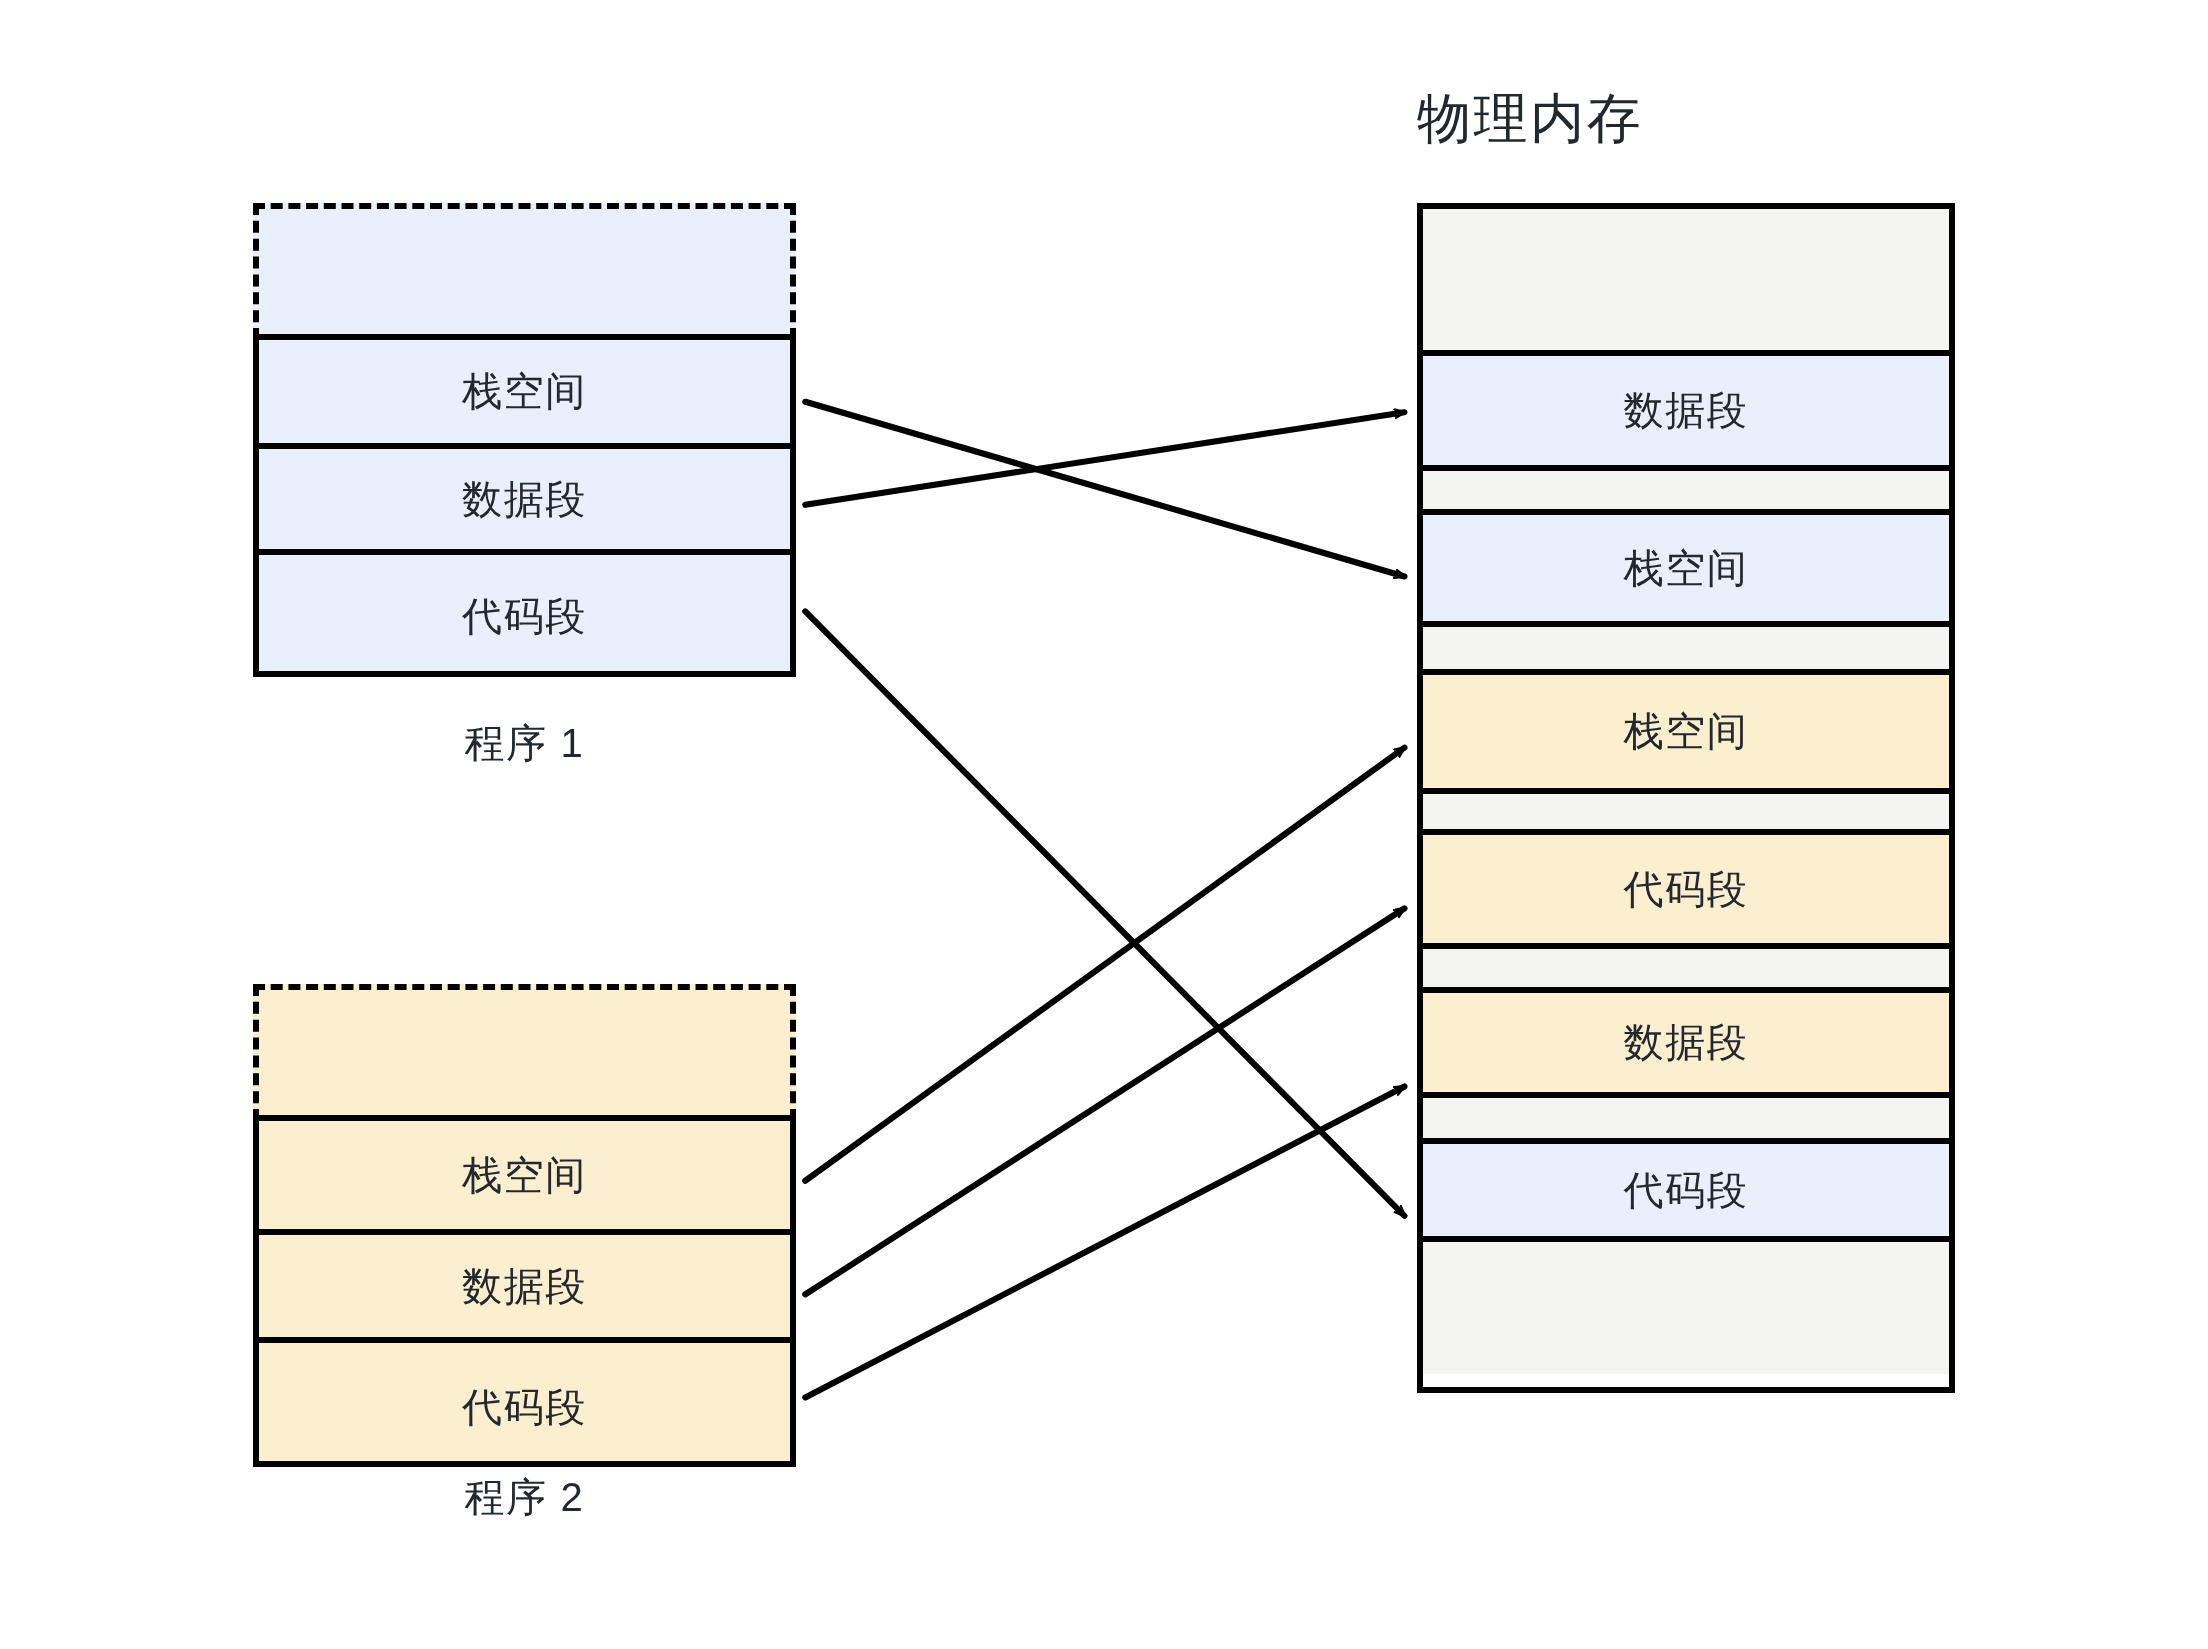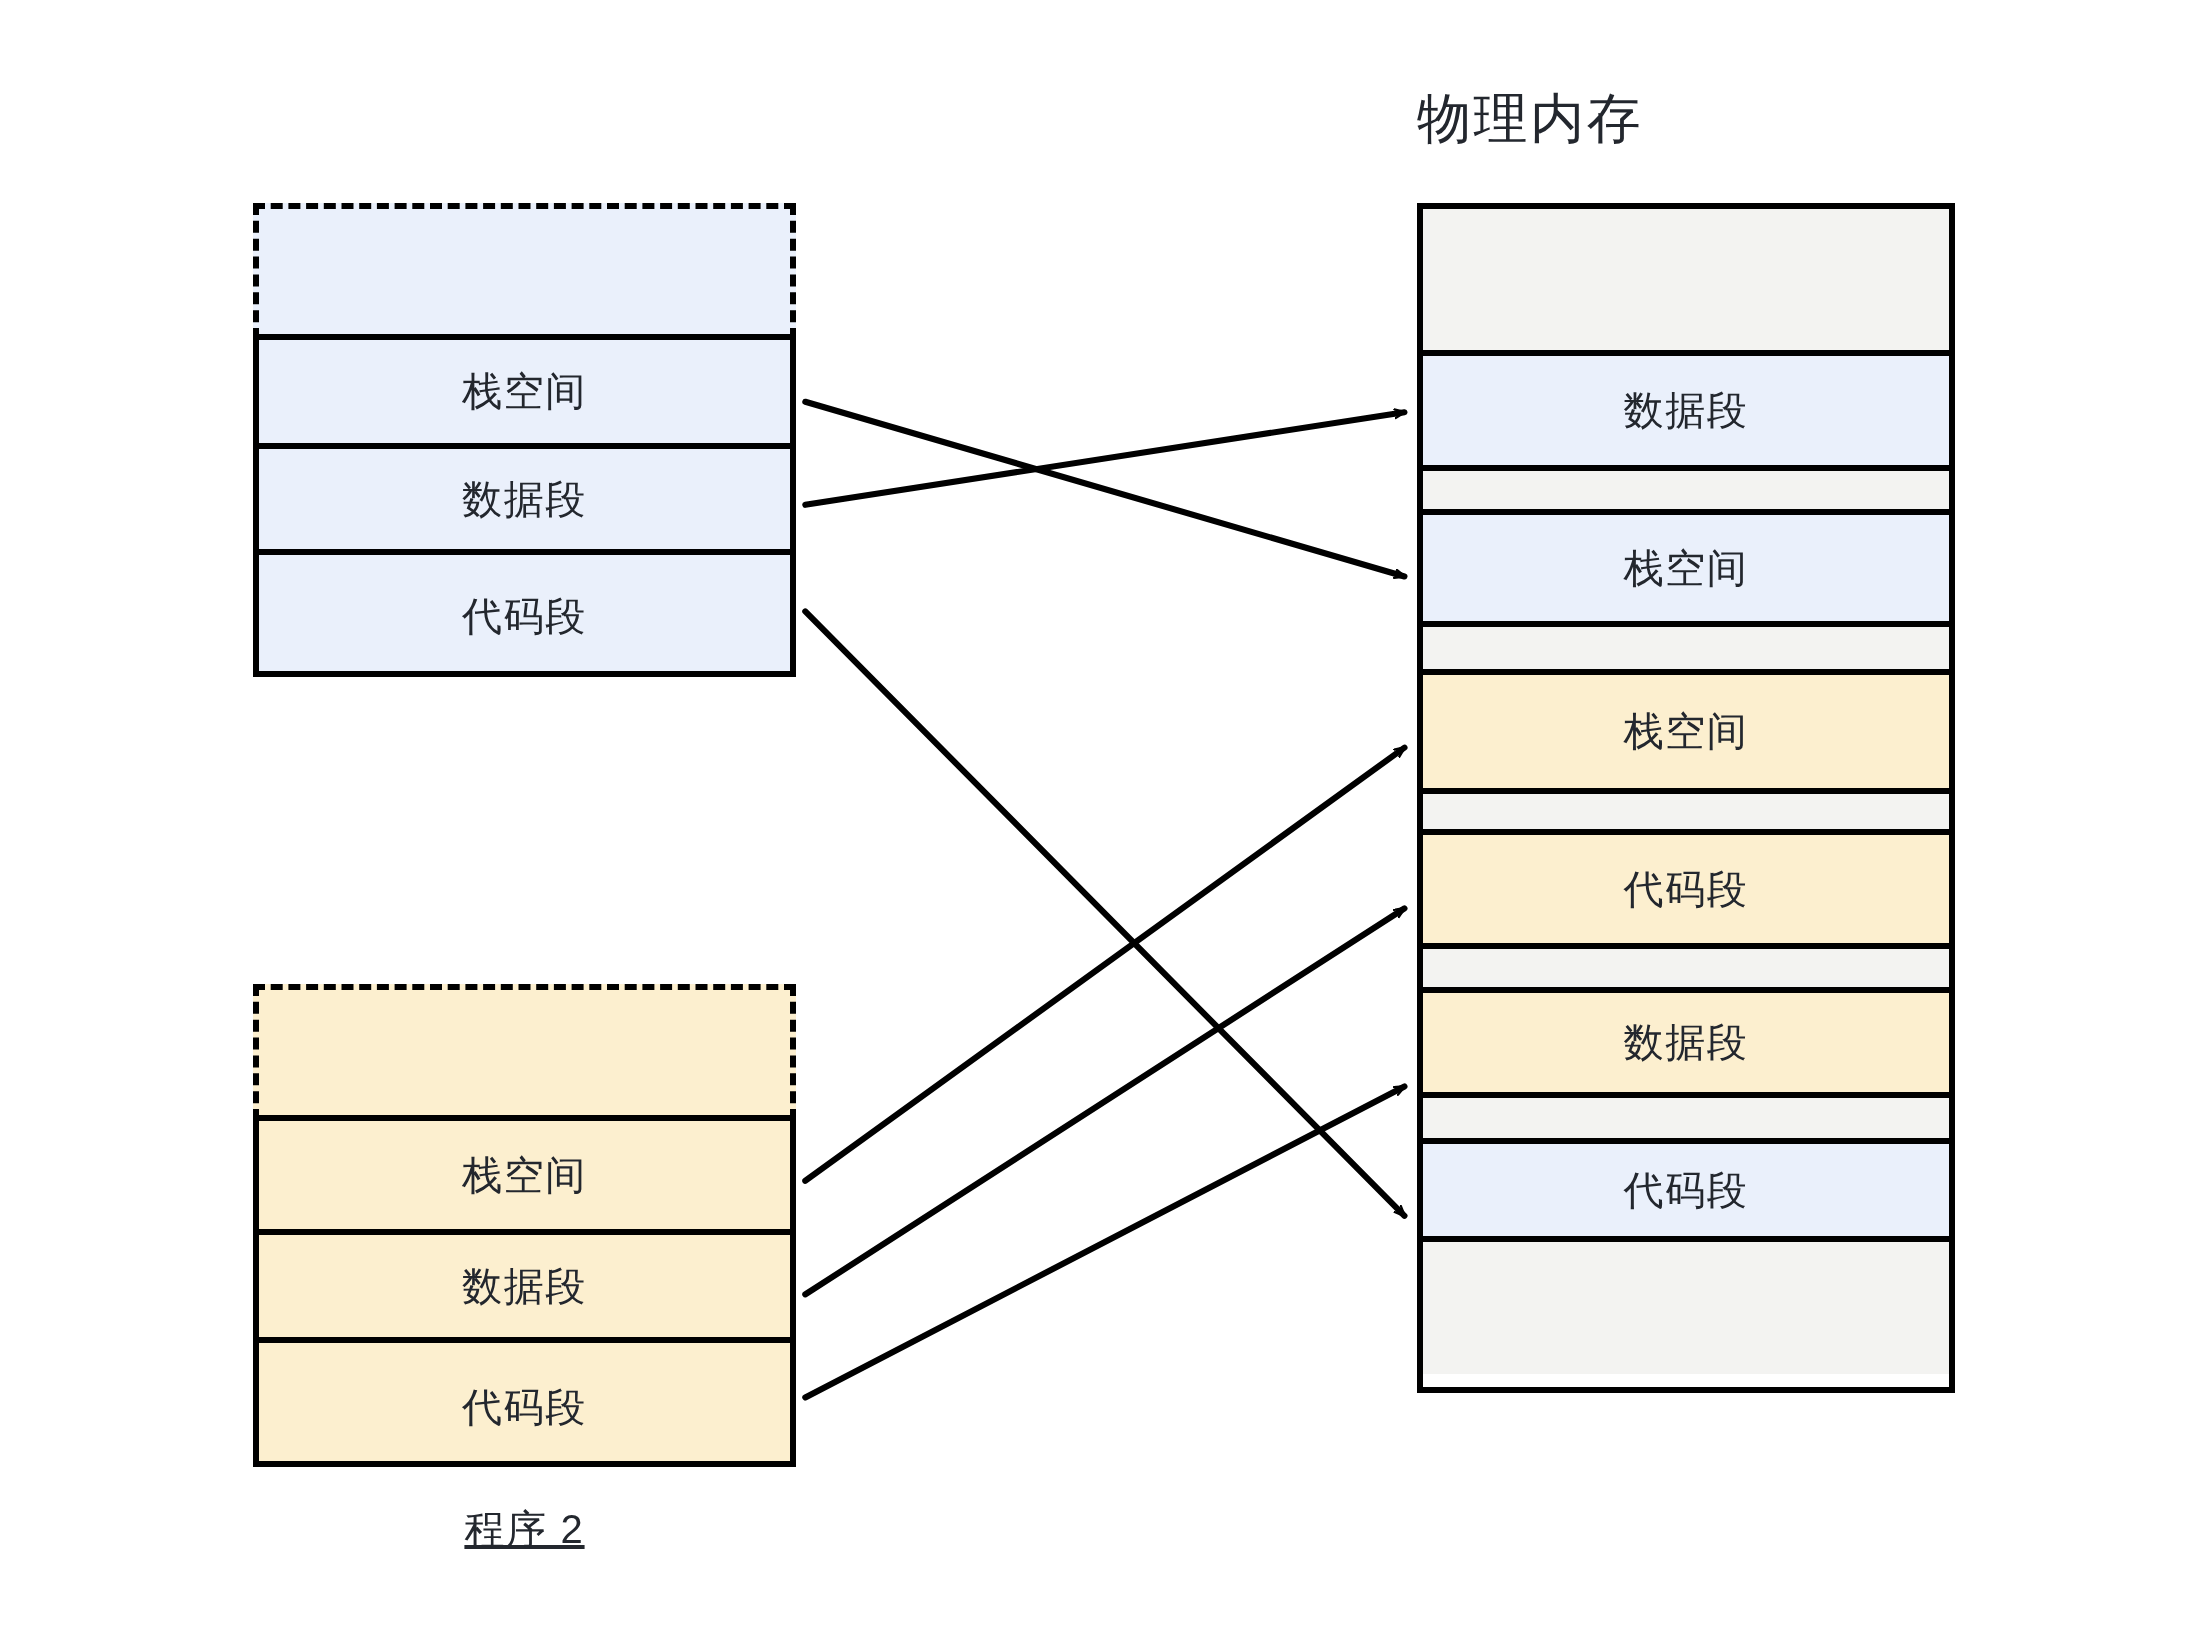--- a/index.html
+++ b/index.html
@@ -87,39 +87,40 @@
       </div>
       <div class="seg divider" style="height:106px;">
         <span>数据段</span>
       </div>
       <div class="seg divider" style="height:128px;">
         <span>代码段</span>
       </div>
     </div>
   </div>
 
+  <div class="prog-label" style="left:253px;top:716px;width:543px;">程序 1</div>
 
   <div class="prog-wrap" style="left:253px;top:984px;width:543px;height:483px;">
 
     <div class="prog-dashed" style="width:543px;height:137px;background:#fcefcf;"></div>
 
     <div class="prog-solid" style="top:131px;width:543px;height:352px;background:#fcefcf;">
       <div class="seg" style="height:108px;">
         <span>栈空间</span>
       </div>
       <div class="seg divider" style="height:108px;">
         <span>数据段</span>
       </div>
       <div class="seg divider" style="height:135px;">
         <span>代码段</span>
       </div>
     </div>
   </div>
 
-  <div class="prog-label" style="left:253px;top:1502px;width:543px;text-decoration:underline;">程序 2</div>
+  <div class="prog-label" style="left:253px;top:1470px;width:543px;">程序 2</div>
 
   <div id="phys-title">物理内存</div>
 
   <div id="phys-box">
     <div class="pseg" style="height:141px;background:#f3f3f1;">
       <span></span>
       </div>
 
     <div class="pseg" style="height:115px;background:#eaf0fb;">
       <span>数据段</span>

